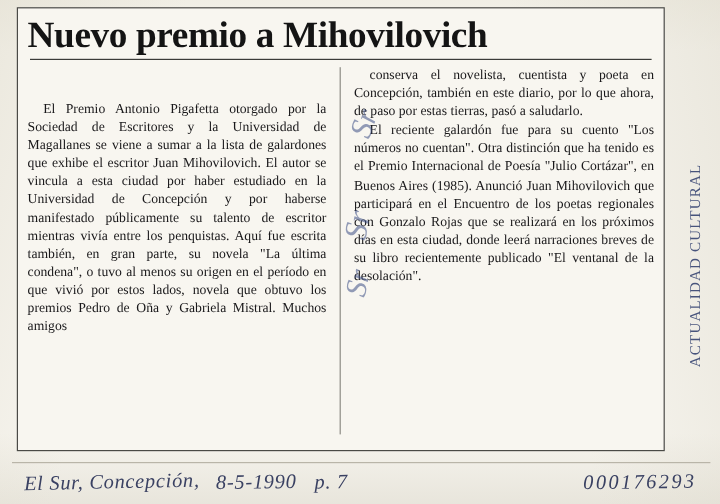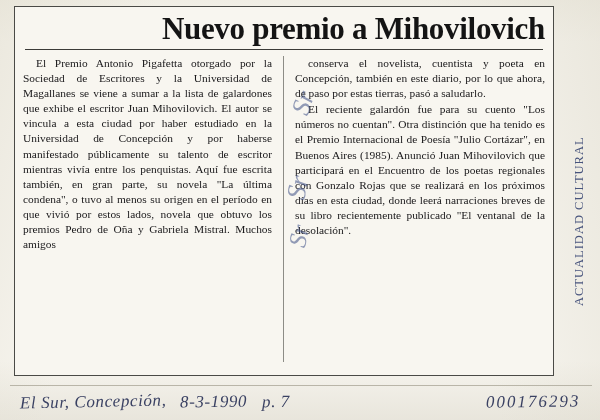--- a/index.html
+++ b/index.html
@@ -44,21 +44,21 @@
     padding: 4px 8px 6px 8px;
     overflow: hidden;
   }
   .headline {
     font-family: "Liberation Serif", serif;
     font-weight: bold;
     font-size: 31px;
     line-height: 1.04;
     letter-spacing: -0.3px;
     color: #141414;
-    text-align: right;
+    text-align: left;
     margin: 2px 0 4px 0;
     white-space: nowrap;
   }
   .rule {
     border: 0;
     border-top: 1.3px solid #3b3b38;
     margin: 2px 2px 6px 2px;
   }
   .columns {
     display: flex;
@@ -81,20 +81,21 @@
   }
   .col.right {
     padding-left: 11px;
   }
   .col p {
     margin: 0 0 1px 0;
     text-indent: 13px;
   }
   .col p.first {
     text-indent: 13px;
+    margin-top: 28px;
   }
   
   .side-stamp {
     position: absolute;
     right: 2px;
     top: 56px;
     width: 26px;
     height: 250px;
     font-family: "Liberation Serif", serif;
     font-size: 12.5px;
@@ -188,17 +189,17 @@
   <div class="hand-note n1">Sr</div>
   <div class="hand-note n2">Sr</div>
   <div class="hand-note n3">Sr</div>
 
   <div class="side-stamp">ACTUALIDAD CULTURAL</div>
 
   <div class="footer-rule"></div>
 
   <div class="footer-note">
     <span class="src">El Sur, Concepción,</span>
-    <span class="date">8-3-1990</span>
+    <span class="date">8-5-1990</span>
     <span class="page">p. 7</span>
     <span class="idnum">000176293</span>
   </div>
 </div>
 
 </body></html>

